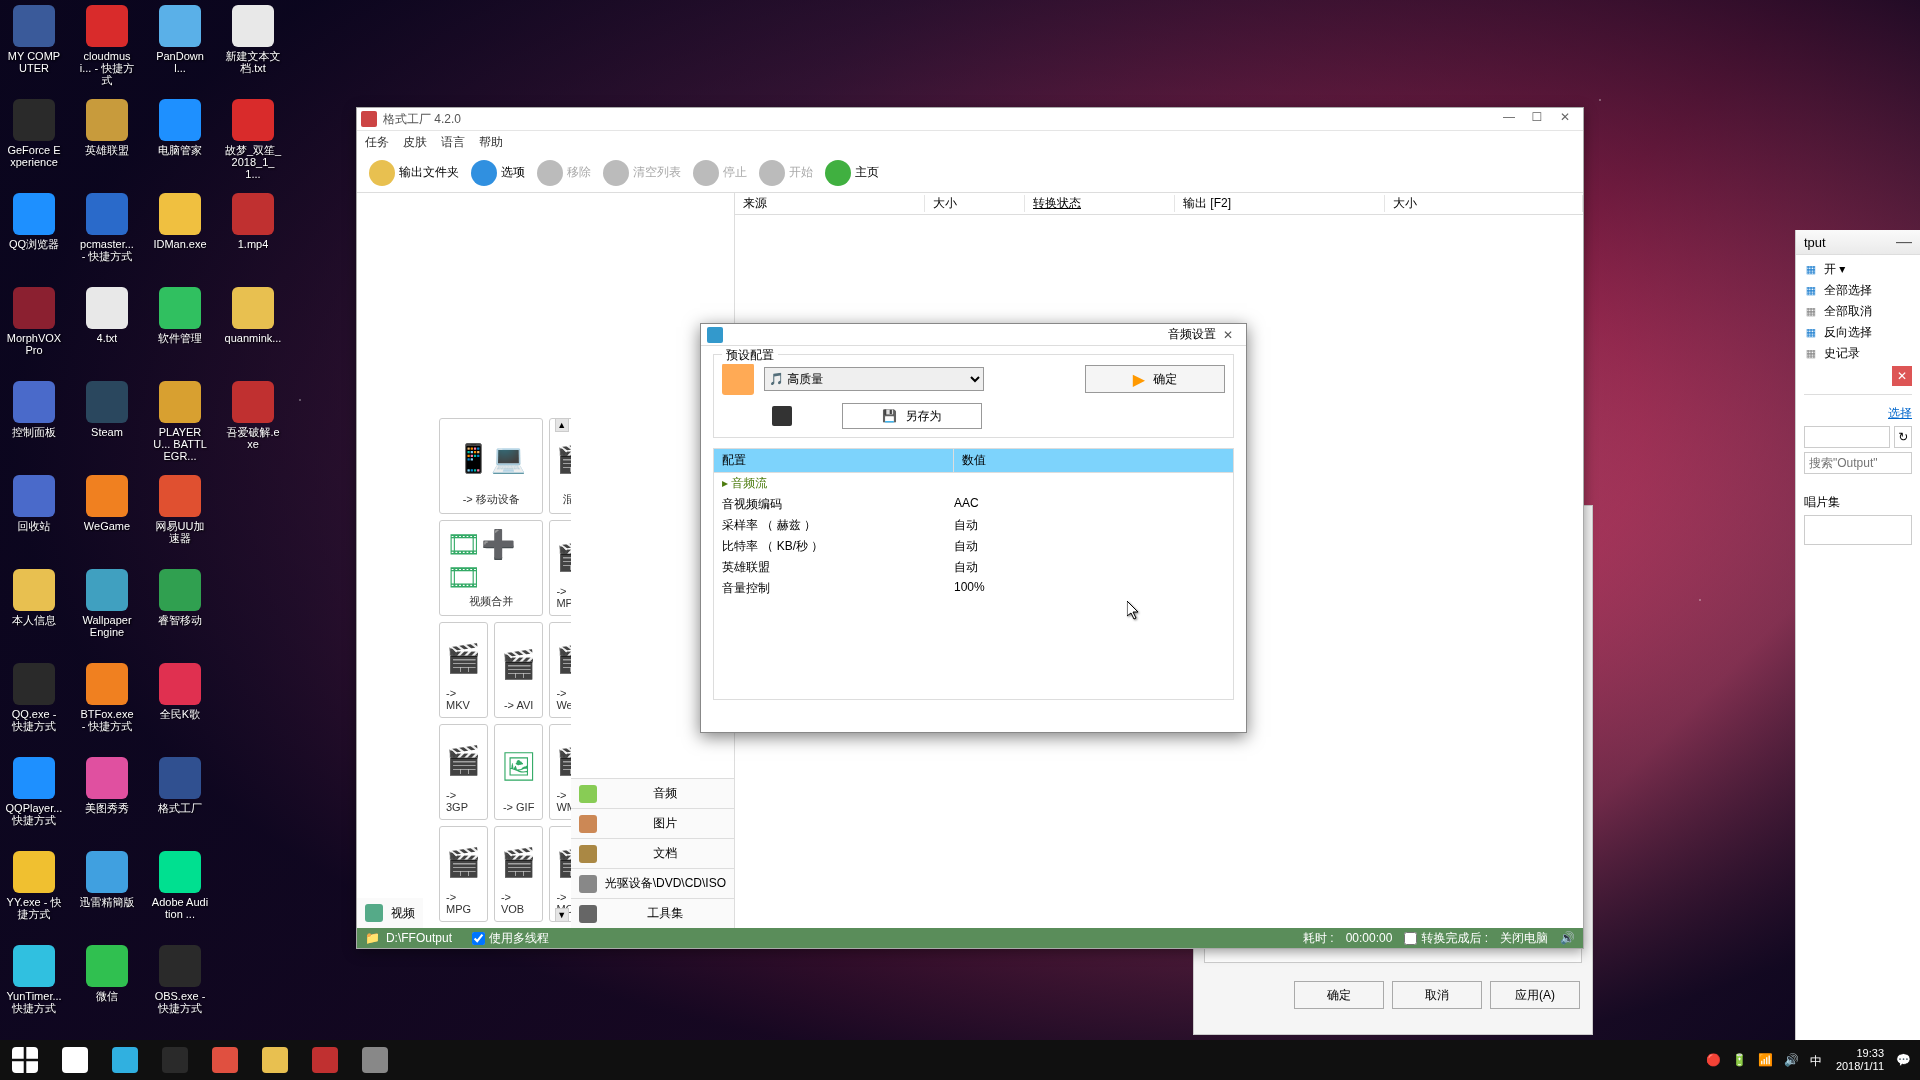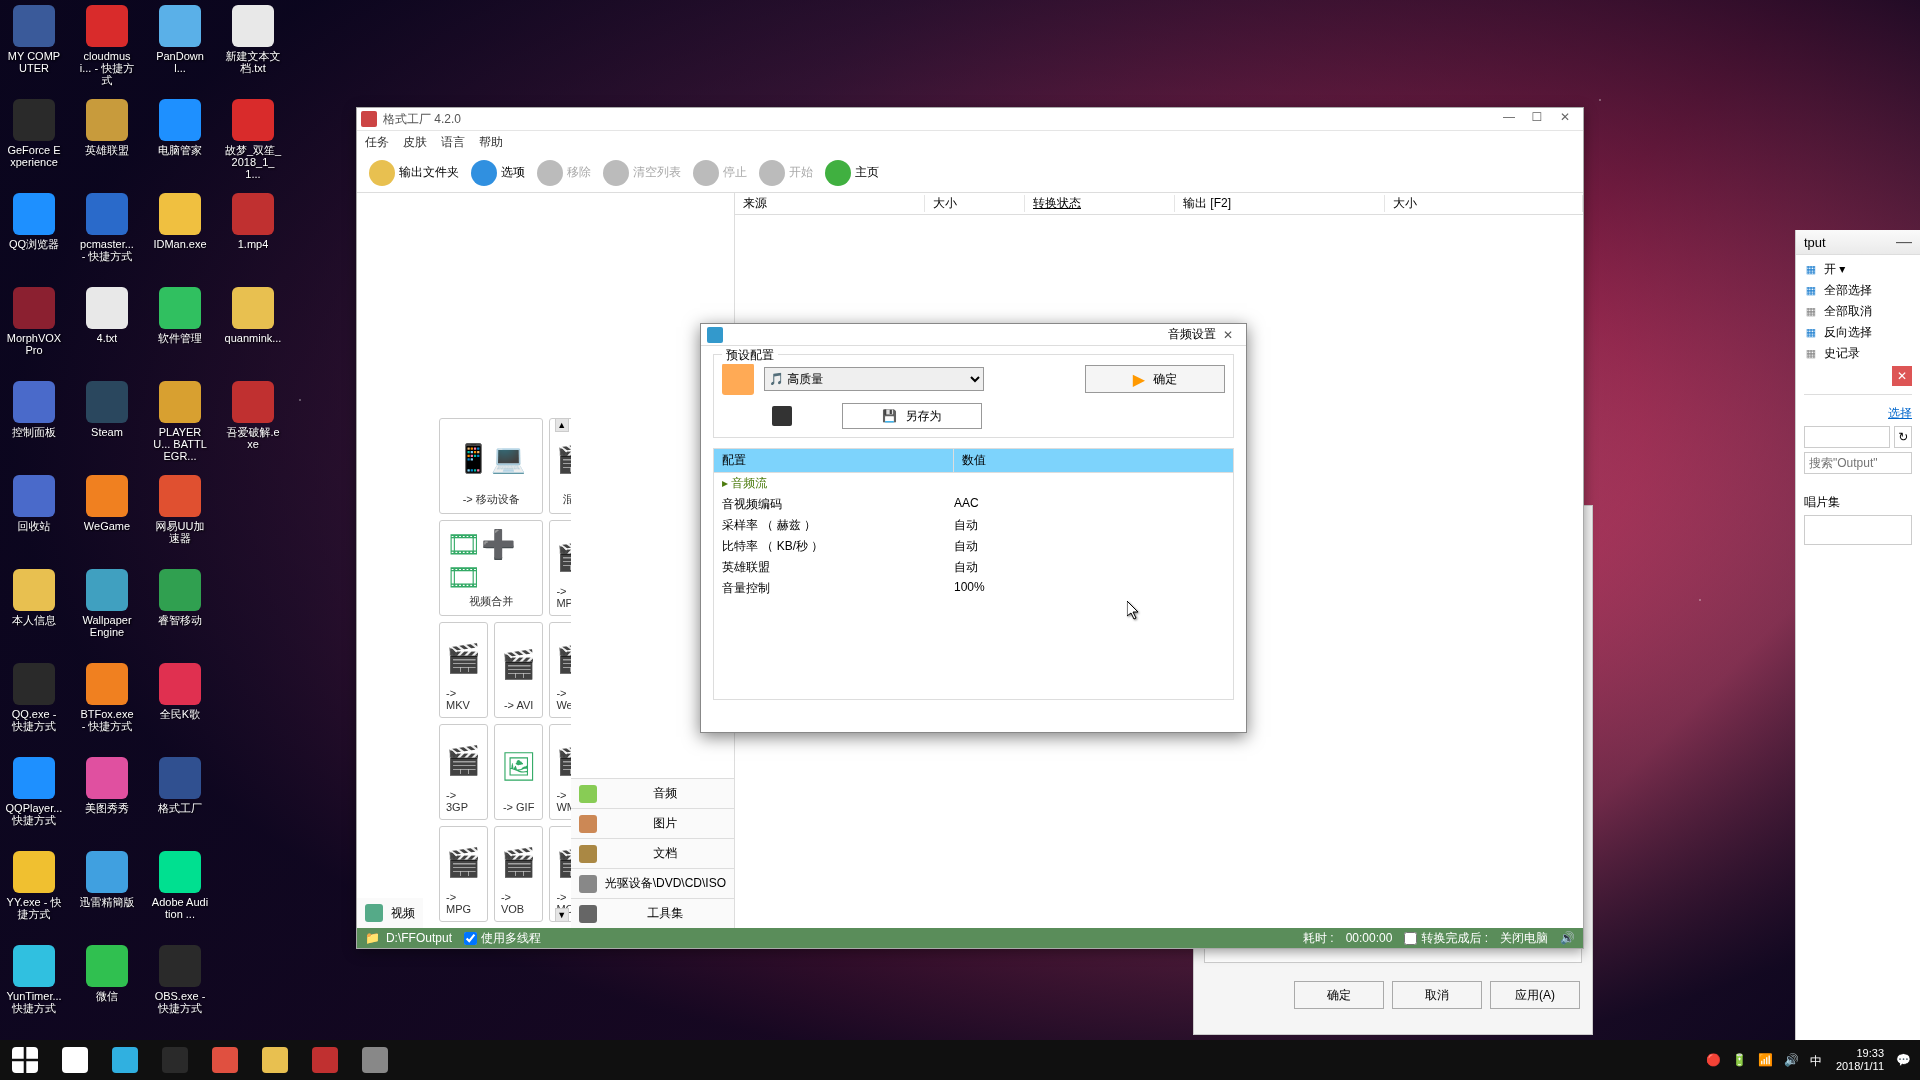--- a/index.html
+++ b/index.html
@@ -457,21 +457,21 @@
         <span style="width:150px;text-decoration:underline;">转换状态</span>
         <span style="width:210px;">输出 [F2]</span>
         <span style="flex:1;">大小</span>
       </div>
       <div style="flex:1;"></div>
     </div>
   </div>
   <div class="ff-status">
     <span>📁</span>
     <span style="margin-left:6px;">D:\FFOutput</span>
-    <label style="margin-left:12px;display:flex;align-items:center;gap:4px;">
+    <label style="margin-left:20px;display:flex;align-items:center;gap:4px;">
       <input type="checkbox" checked="" style="">
       <span>使用多线程</span>
     </label>
     <div class="st-r">
       <span>耗时 :</span>
       <span>00:00:00</span>
       <label style="display:flex;align-items:center;gap:4px;">
         <input type="checkbox" style="">
         <span>转换完成后 :</span>
       </label>

